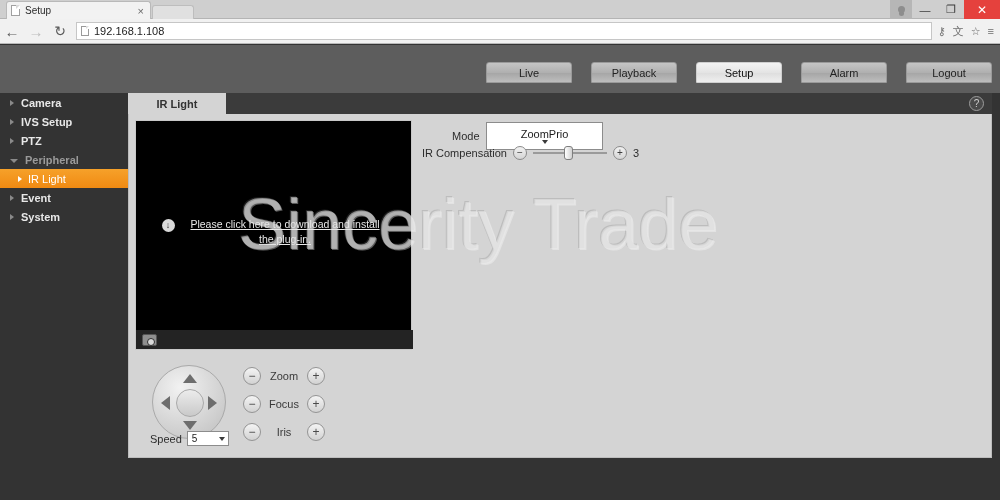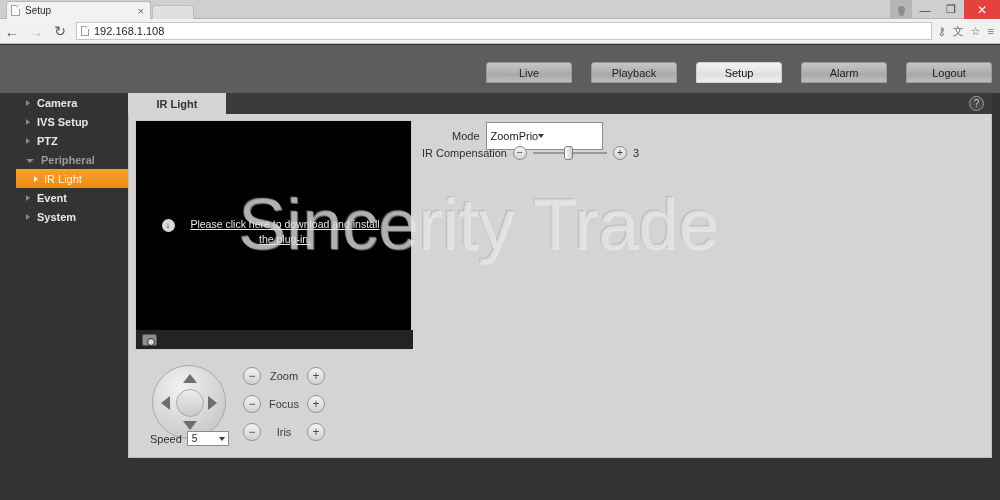--- a/index.html
+++ b/index.html
@@ -127,21 +127,21 @@
   }
 
   .sidebar {
     position: absolute; left: 0; top: 93px; width: 128px; height: 407px;
     background: #333333;
   }
   .side-item {
     position: relative; height: 19px;
     display: flex; align-items: center;
     padding-left: 10px;
-    font-size: 11px; font-weight: bold; color: #e8e8e8; margin-left: 16px;
+    font-size: 11px; font-weight: bold; color: #e8e8e8;
   }
   .side-item .caret {
     width: 0; height: 0; margin-right: 7px; flex: none;
     border-left: 4px solid #8a8a8a;
     border-top: 3.5px solid transparent;
     border-bottom: 3.5px solid transparent;
   }
   .side-item.expanded .caret {
     border-left: 4px solid transparent;
     border-right: 4px solid transparent;
@@ -224,22 +224,22 @@
   }
 
   .mode-row {
     position: absolute; left: 452px; top: 122px;
     display: flex; align-items: center; gap: 6px;
   }
   .field-label { font-size: 11px; color: #2c2c2c; }
   .select-box {
     width: 117px; height: 28px; background: #ffffff;
     border: 1px solid #8c8c8c;
-    display: flex; align-items: center; justify-content: flex-start;
-    padding: 0 3px 0 4px; font-size: 11px; color: #1c1c1c;
+    display: flex; align-items: center; justify-content: center;
+    padding: 0 3px 0 4px; font-size: 11px; color: #1c1c1c; flex-direction: column;
   }
   .select-arrow {
     width: 0; height: 0;
     border-left: 3.5px solid transparent; border-right: 3.5px solid transparent;
     border-top: 4px solid #3a3a3a;
   }
 
   .ircomp-row {
     position: absolute; left: 422px; top: 146px;
     display: flex; align-items: center; gap: 6px;

